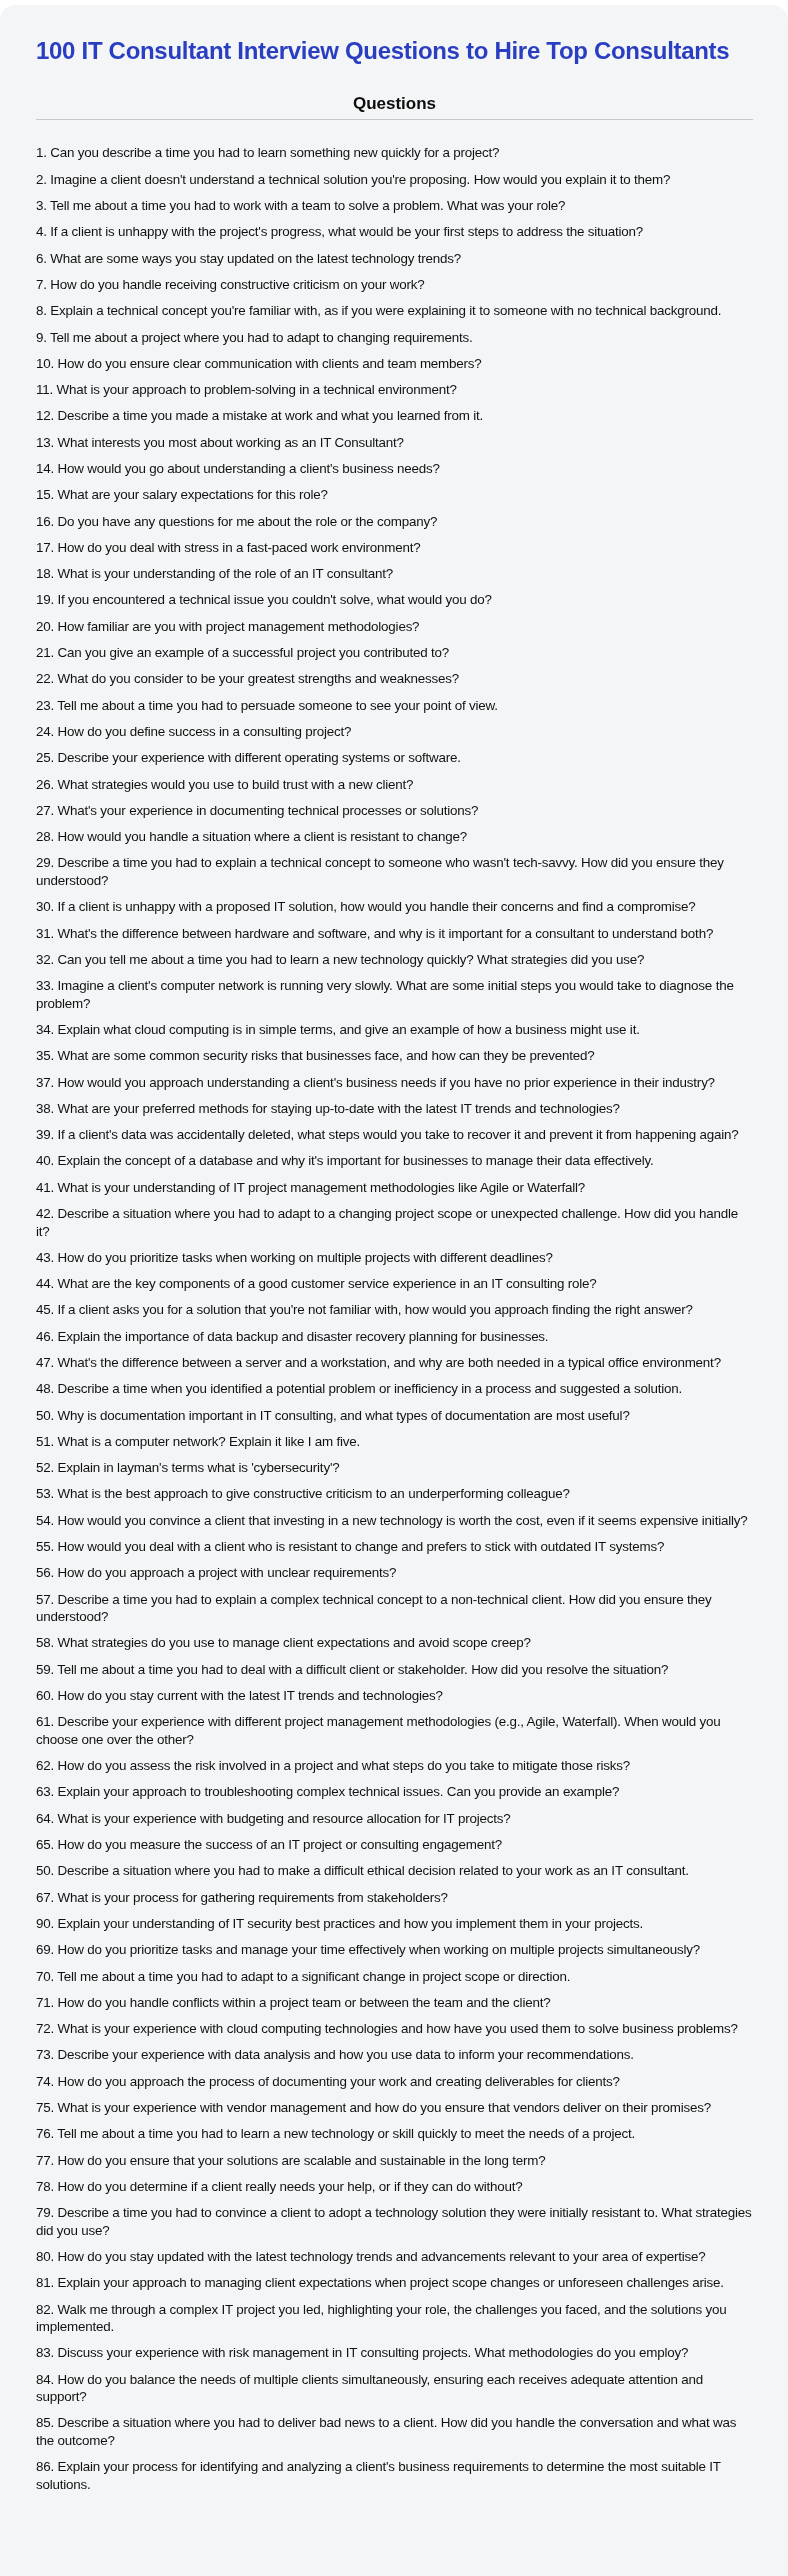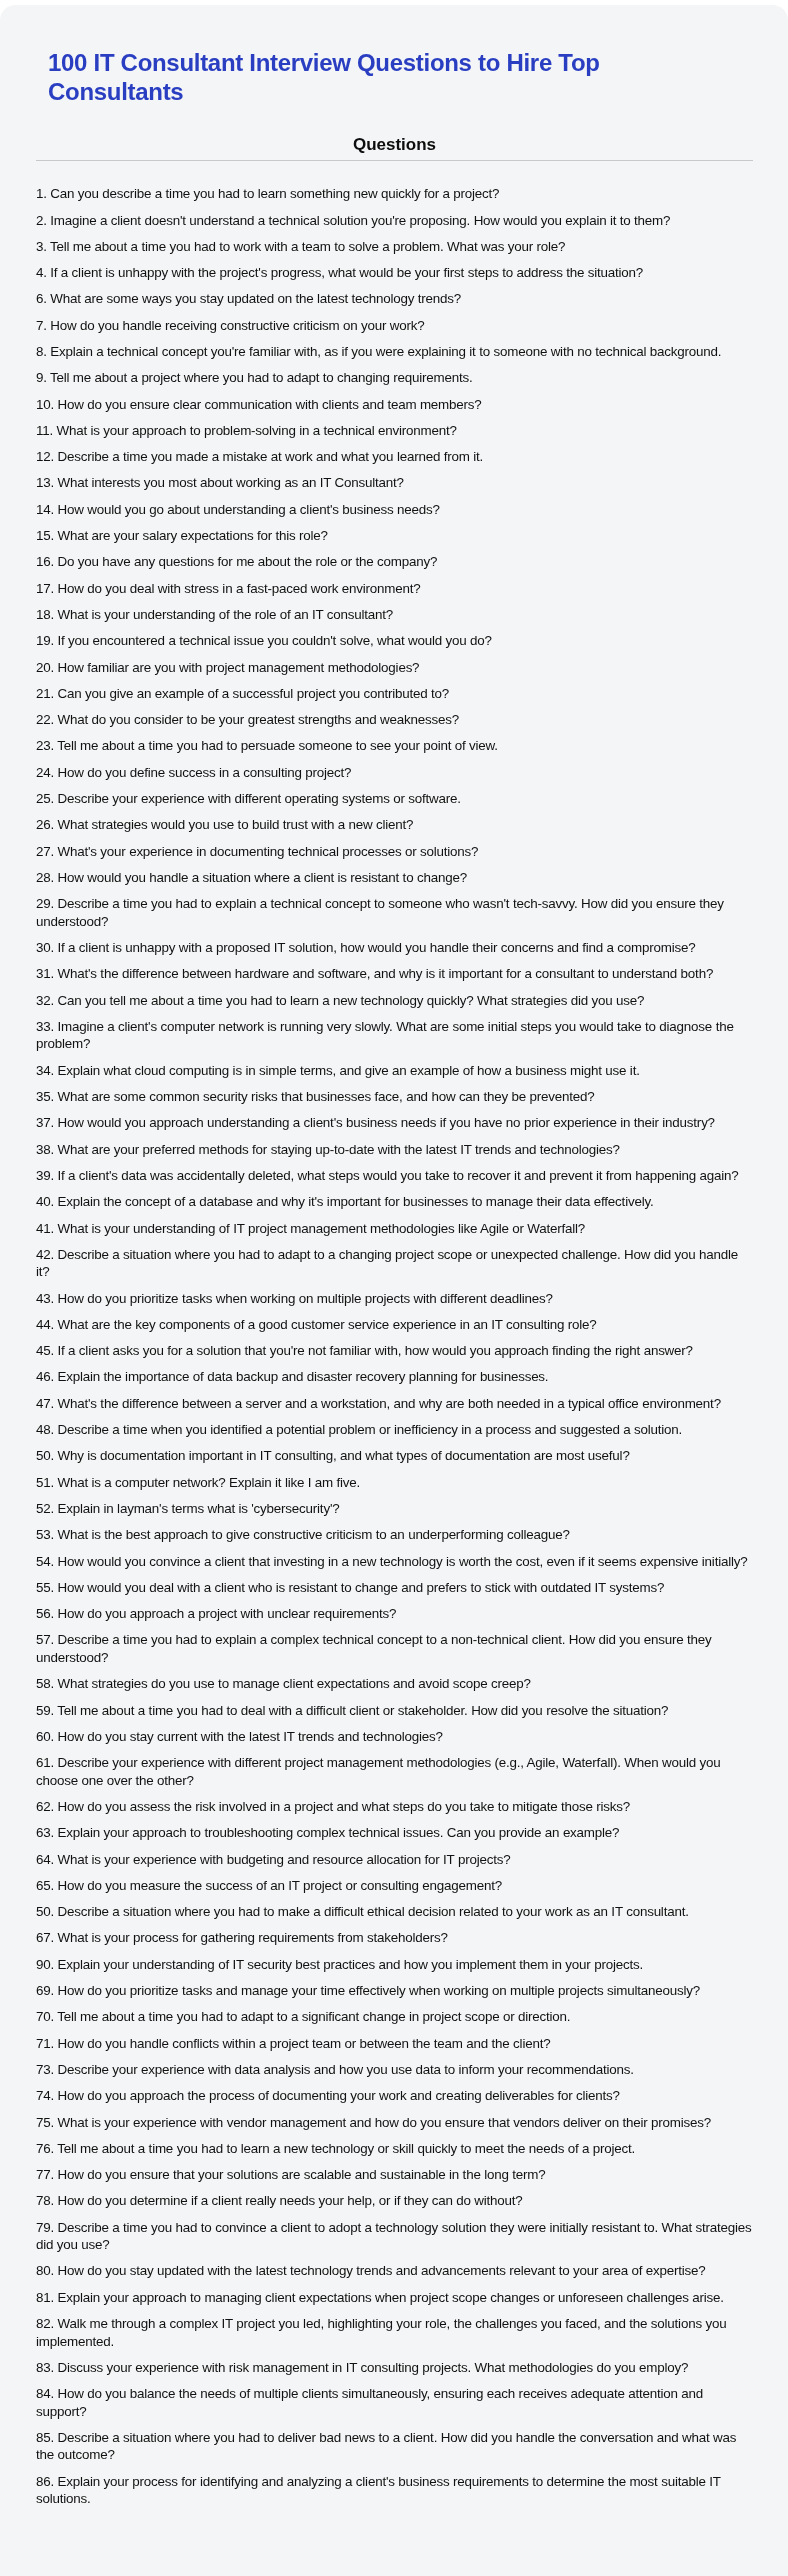--- a/index.html
+++ b/index.html
@@ -12,21 +12,21 @@
   .card {
     box-sizing: border-box;
     width: 788px;
     min-height: 3503px;
     margin-top: 5.2px;
     background: #f4f5f6;
     border-radius: 15.5px 15.5px 0 0;
     padding: 32px 35px 62px 36px;
   }
   .page-title {
-    margin: 12px;
+    margin: 0;
     font-size: 24px;
     line-height: 1.2;
     font-weight: bold;
     letter-spacing: -0.3px;
     color: #2a3ec2;
   }
   .section-heading {
     margin: 27px 0 0 0;
     font-size: 17px;
     line-height: 1.25;
@@ -123,20 +123,21 @@
       <div class="q">62. How do you assess the risk involved in a project and what steps do you take to mitigate those risks?</div>
       <div class="q">63. Explain your approach to troubleshooting complex technical issues. Can you provide an example?</div>
       <div class="q">64. What is your experience with budgeting and resource allocation for IT projects?</div>
       <div class="q">65. How do you measure the success of an IT project or consulting engagement?</div>
       <div class="q">50. Describe a situation where you had to make a difficult ethical decision related to your work as an IT consultant.</div>
       <div class="q">67. What is your process for gathering requirements from stakeholders?</div>
       <div class="q">90. Explain your understanding of IT security best practices and how you implement them in your projects.</div>
       <div class="q">69. How do you prioritize tasks and manage your time effectively when working on multiple projects simultaneously?</div>
       <div class="q">70. Tell me about a time you had to adapt to a significant change in project scope or direction.</div>
       <div class="q">71. How do you handle conflicts within a project team or between the team and the client?</div>
+      <div class="q">72. What is your experience with cloud computing technologies and how have you used them to solve business problems?</div>
       <div class="q">73. Describe your experience with data analysis and how you use data to inform your recommendations.</div>
       <div class="q">74. How do you approach the process of documenting your work and creating deliverables for clients?</div>
       <div class="q">75. What is your experience with vendor management and how do you ensure that vendors deliver on their promises?</div>
       <div class="q">76. Tell me about a time you had to learn a new technology or skill quickly to meet the needs of a project.</div>
       <div class="q">77. How do you ensure that your solutions are scalable and sustainable in the long term?</div>
       <div class="q">78. How do you determine if a client really needs your help, or if they can do without?</div>
       <div class="q">79. Describe a time you had to convince a client to adopt a technology solution they were initially resistant to. What strategies did you use?</div>
       <div class="q">80. How do you stay updated with the latest technology trends and advancements relevant to your area of expertise?</div>
       <div class="q">81. Explain your approach to managing client expectations when project scope changes or unforeseen challenges arise.</div>
       <div class="q">82. Walk me through a complex IT project you led, highlighting your role, the challenges you faced, and the solutions you implemented.</div>

